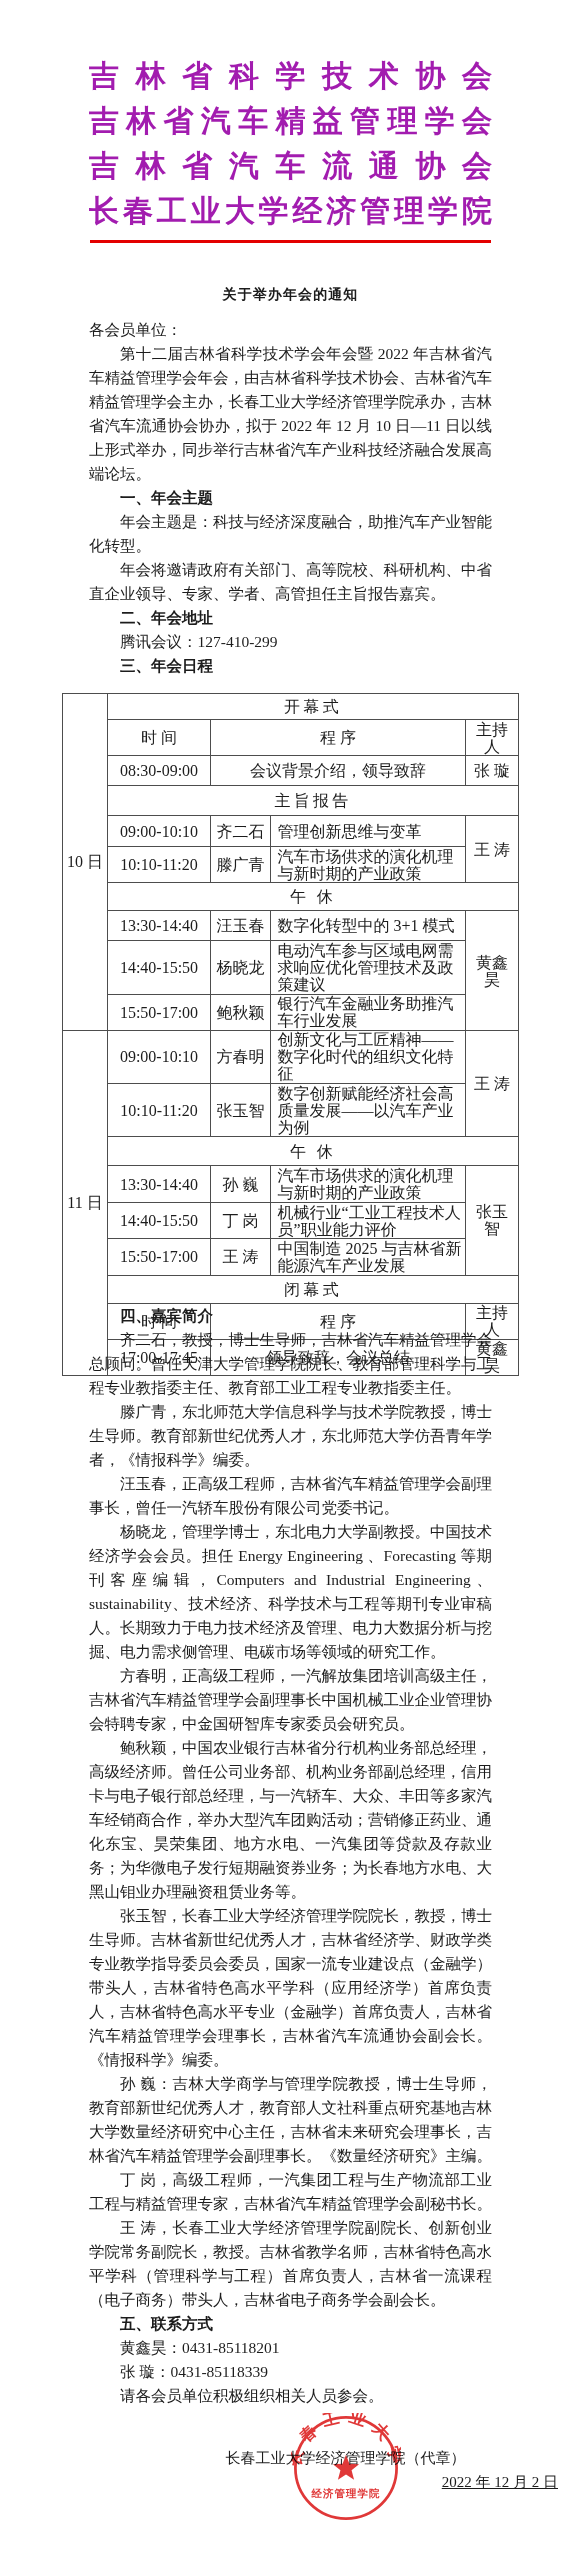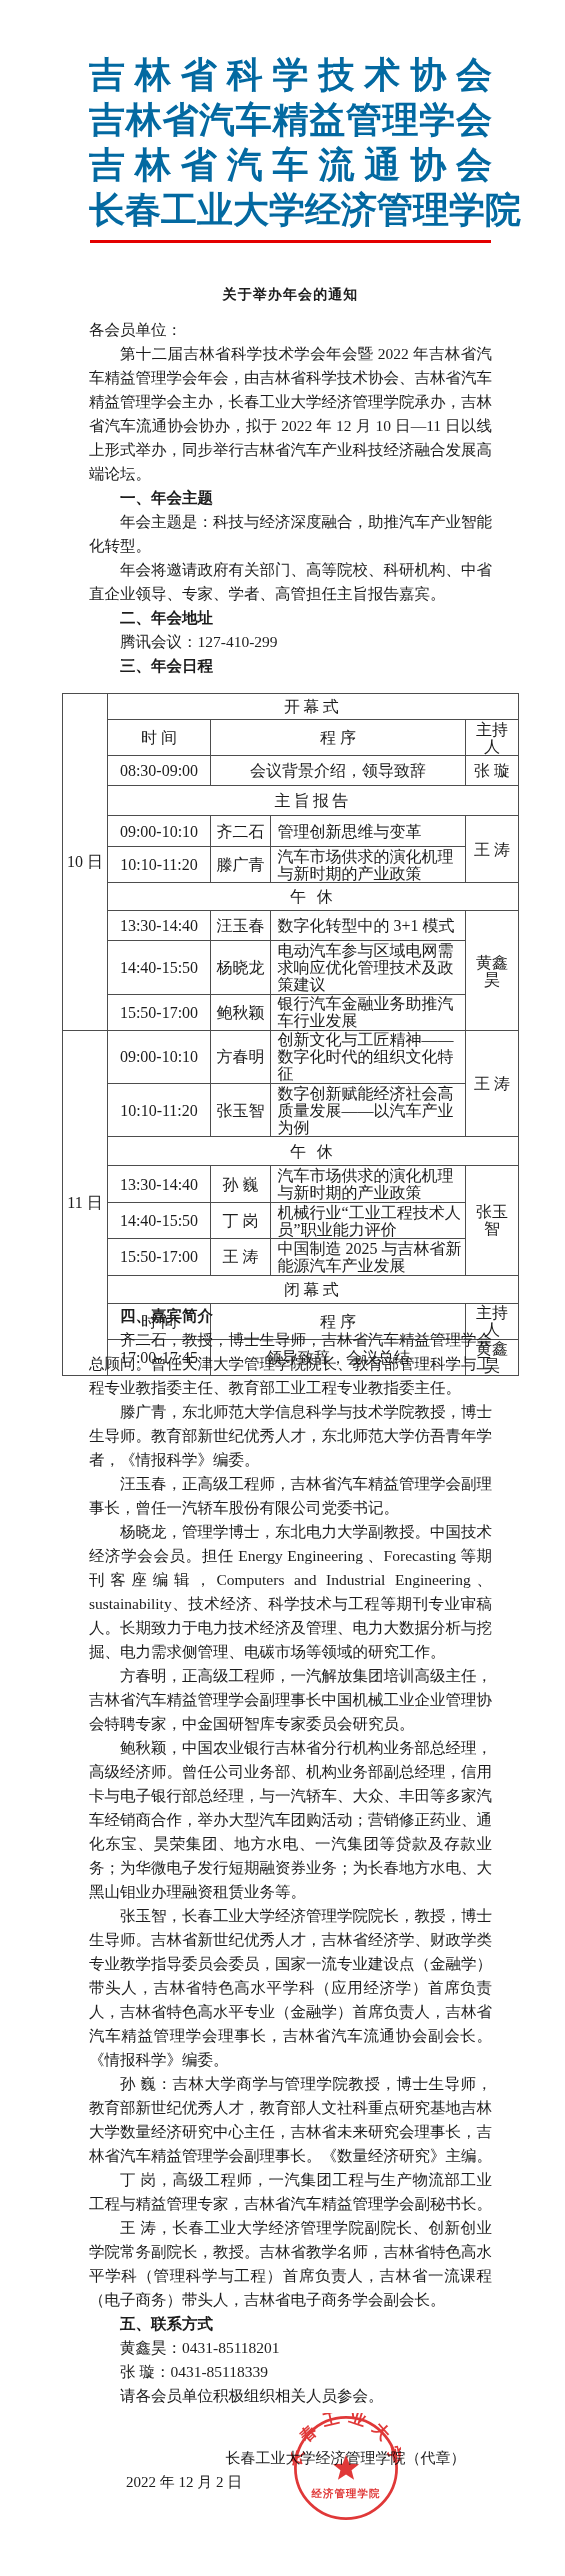--- a/index.html
+++ b/index.html
@@ -5,21 +5,21 @@
   html,body { margin:0; padding:0; background:#e9e9e9; }
   .page {
     position:relative; width:565px; height:2576px; margin:0 auto;
     background:#ffffff; overflow:hidden;
     font-family:"Liberation Serif","DejaVu Serif",serif;
     color:#1c1c1c;
   }
   
   .letterhead { position:absolute; top:53px; left:89px; width:403px; }
   .lh-line {
-    font-size:36px; line-height:45px; font-weight:600; color:#0369a1;
+    font-size:30px; line-height:45px; font-weight:600; color:#a21caf;
     text-align:justify; text-align-last:justify; white-space:nowrap;
   }
   .red-rule { position:absolute; top:240px; left:90px; width:401px; height:2.8px; background:#e30000; }
   
   .doc-title {
     position:absolute; top:286px; left:89px; width:403px;
     text-align:center; font-size:14px; font-weight:bold; letter-spacing:1.1px;
   }
   
   .textblock { position:absolute; left:89px; width:403px; font-size:15.5px; line-height:24px; text-align:justify; }
@@ -32,21 +32,21 @@
   table.schedule {
     position:absolute; top:693px; left:62px; width:456px;
     border-collapse:collapse; table-layout:fixed;
     font-size:16px; line-height:17px;
   }
   table.schedule td { border:1.1px solid #4d4d4d; text-align:center; padding:0.6px 2.8px; overflow:hidden; }
   table.schedule td.topic { text-align:left; padding-left:6.6px; }
   table.schedule td.session { letter-spacing:3.3px; }
   
   .footer-org  { position:absolute; top:2449px; left:126px; width:439px; text-align:center; font-size:15px; z-index:1; }
-  .footer-date { position:absolute; top:2473px; left:126px; width:432px; text-align:left; font-size:15px; z-index:1; }
+  .footer-date { position:absolute; top:2473px; left:126px; width:432px; text-align:right; font-size:15px; z-index:1;text-decoration:underline; }
   .seal { position:absolute; top:2413px; left:291px; width:110px; height:110px; z-index:2; mix-blend-mode:multiply; opacity:.9; }
 </style>
 </head>
 <body>
 
 <div class="page">
 
   <div class="letterhead">
     <div class="lh-line">吉林省科学技术协会</div>
     <div class="lh-line">吉林省汽车精益管理学会</div>

